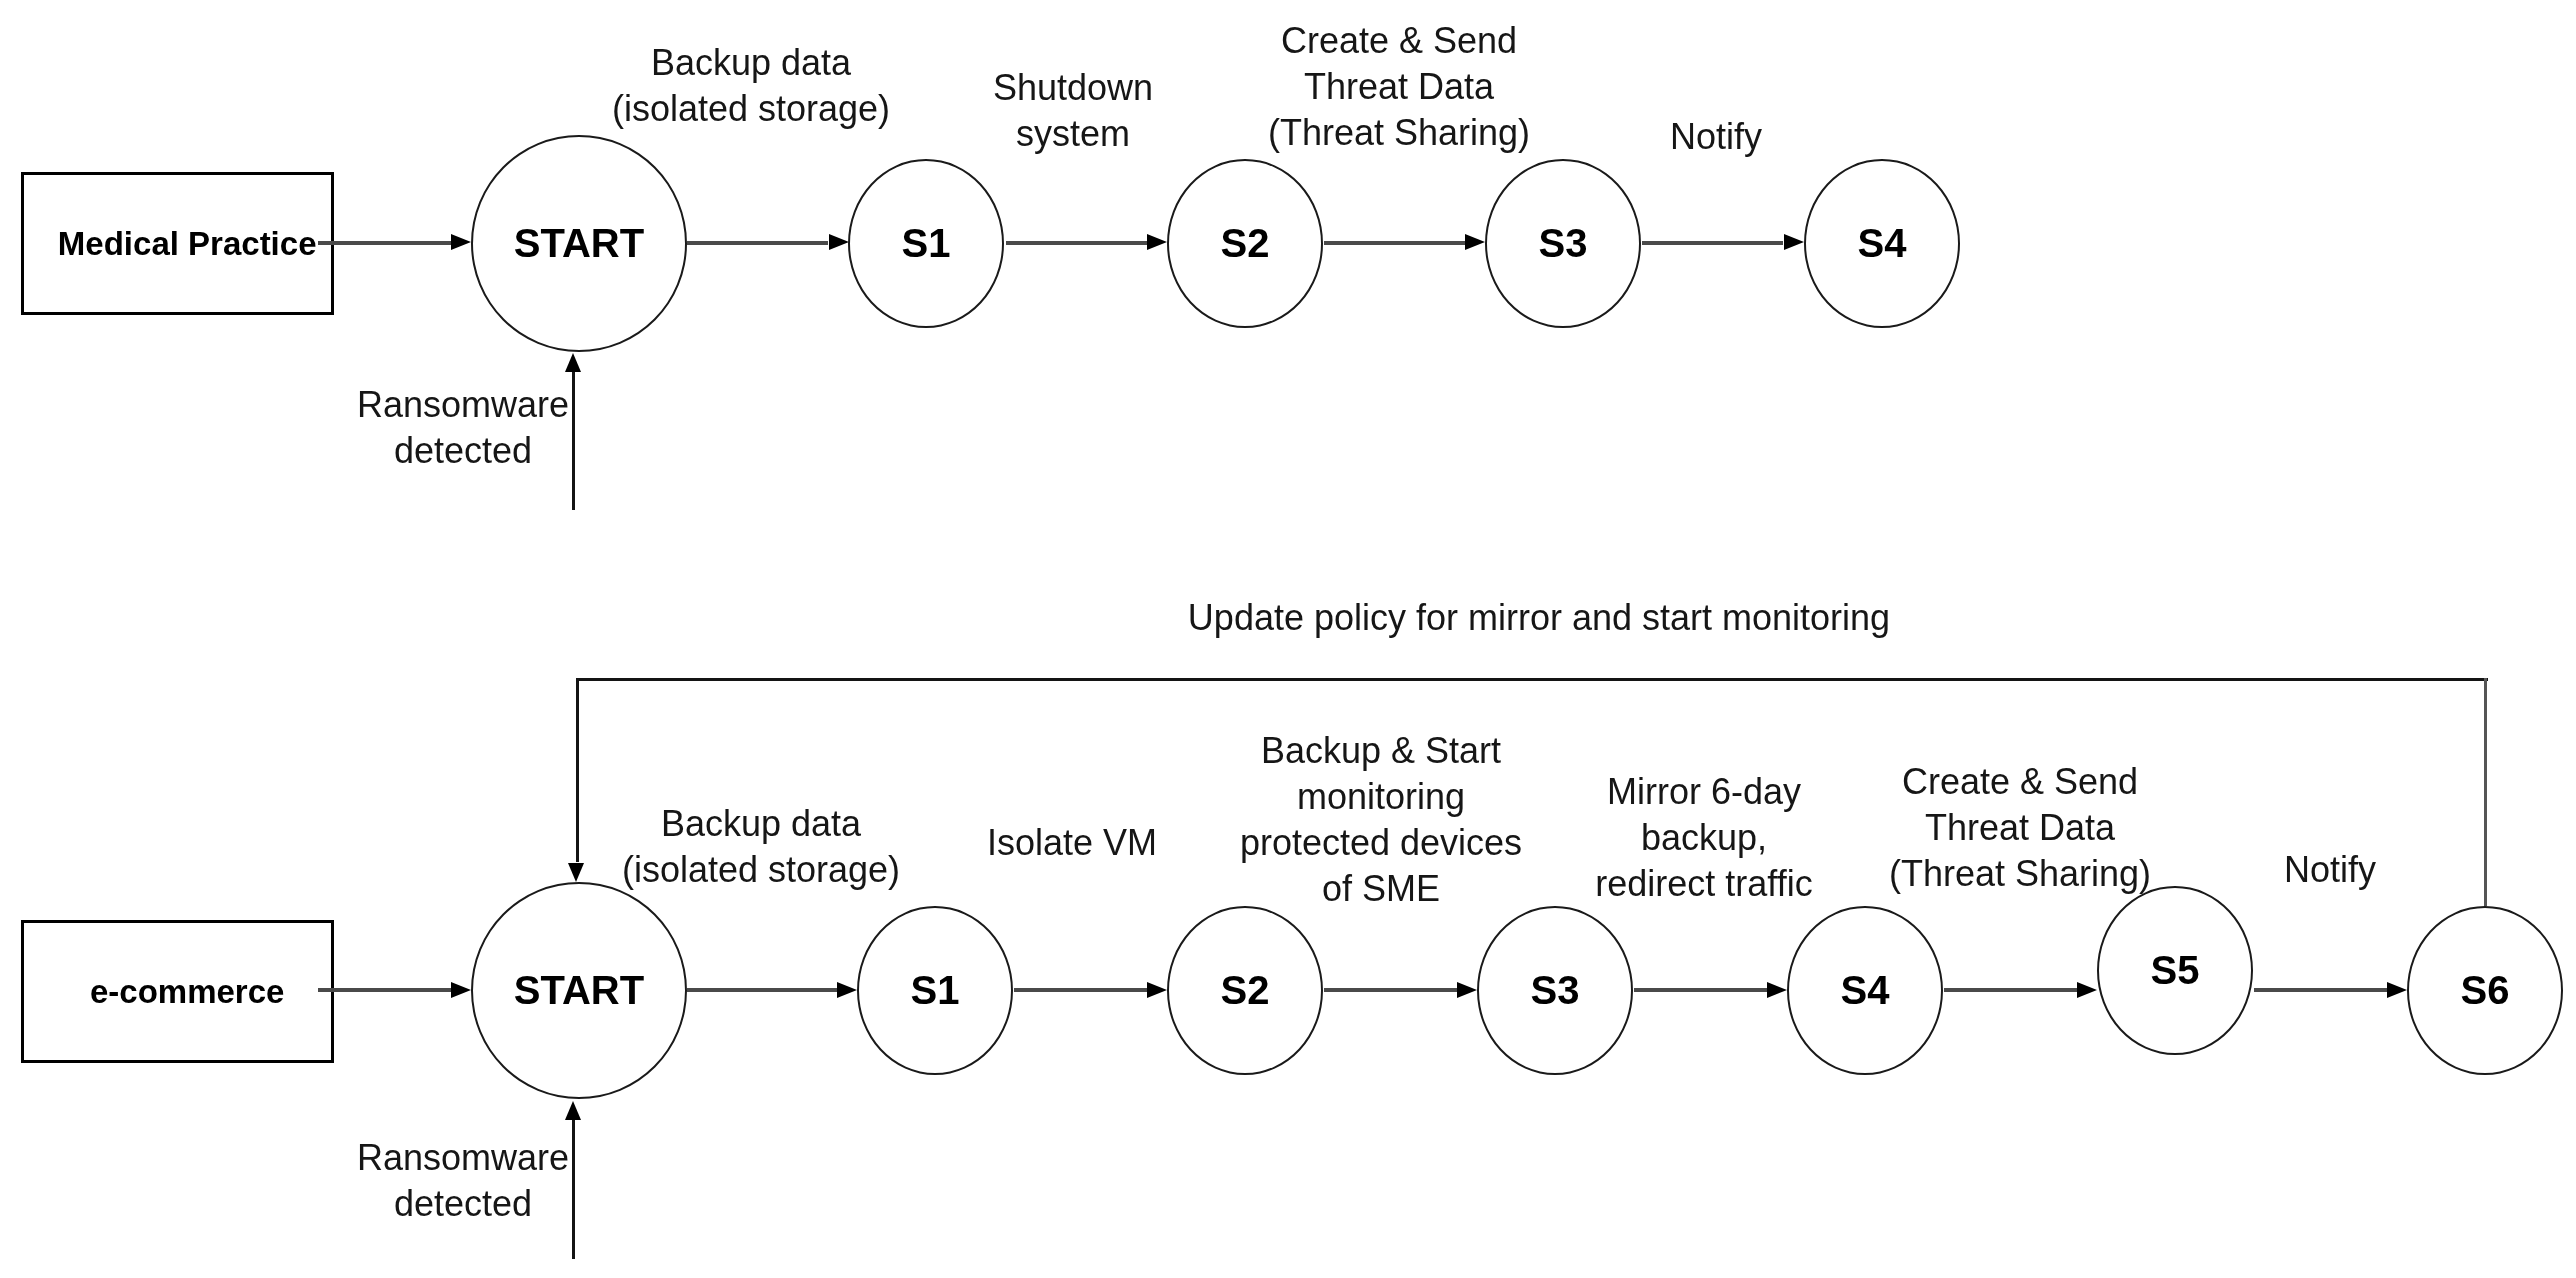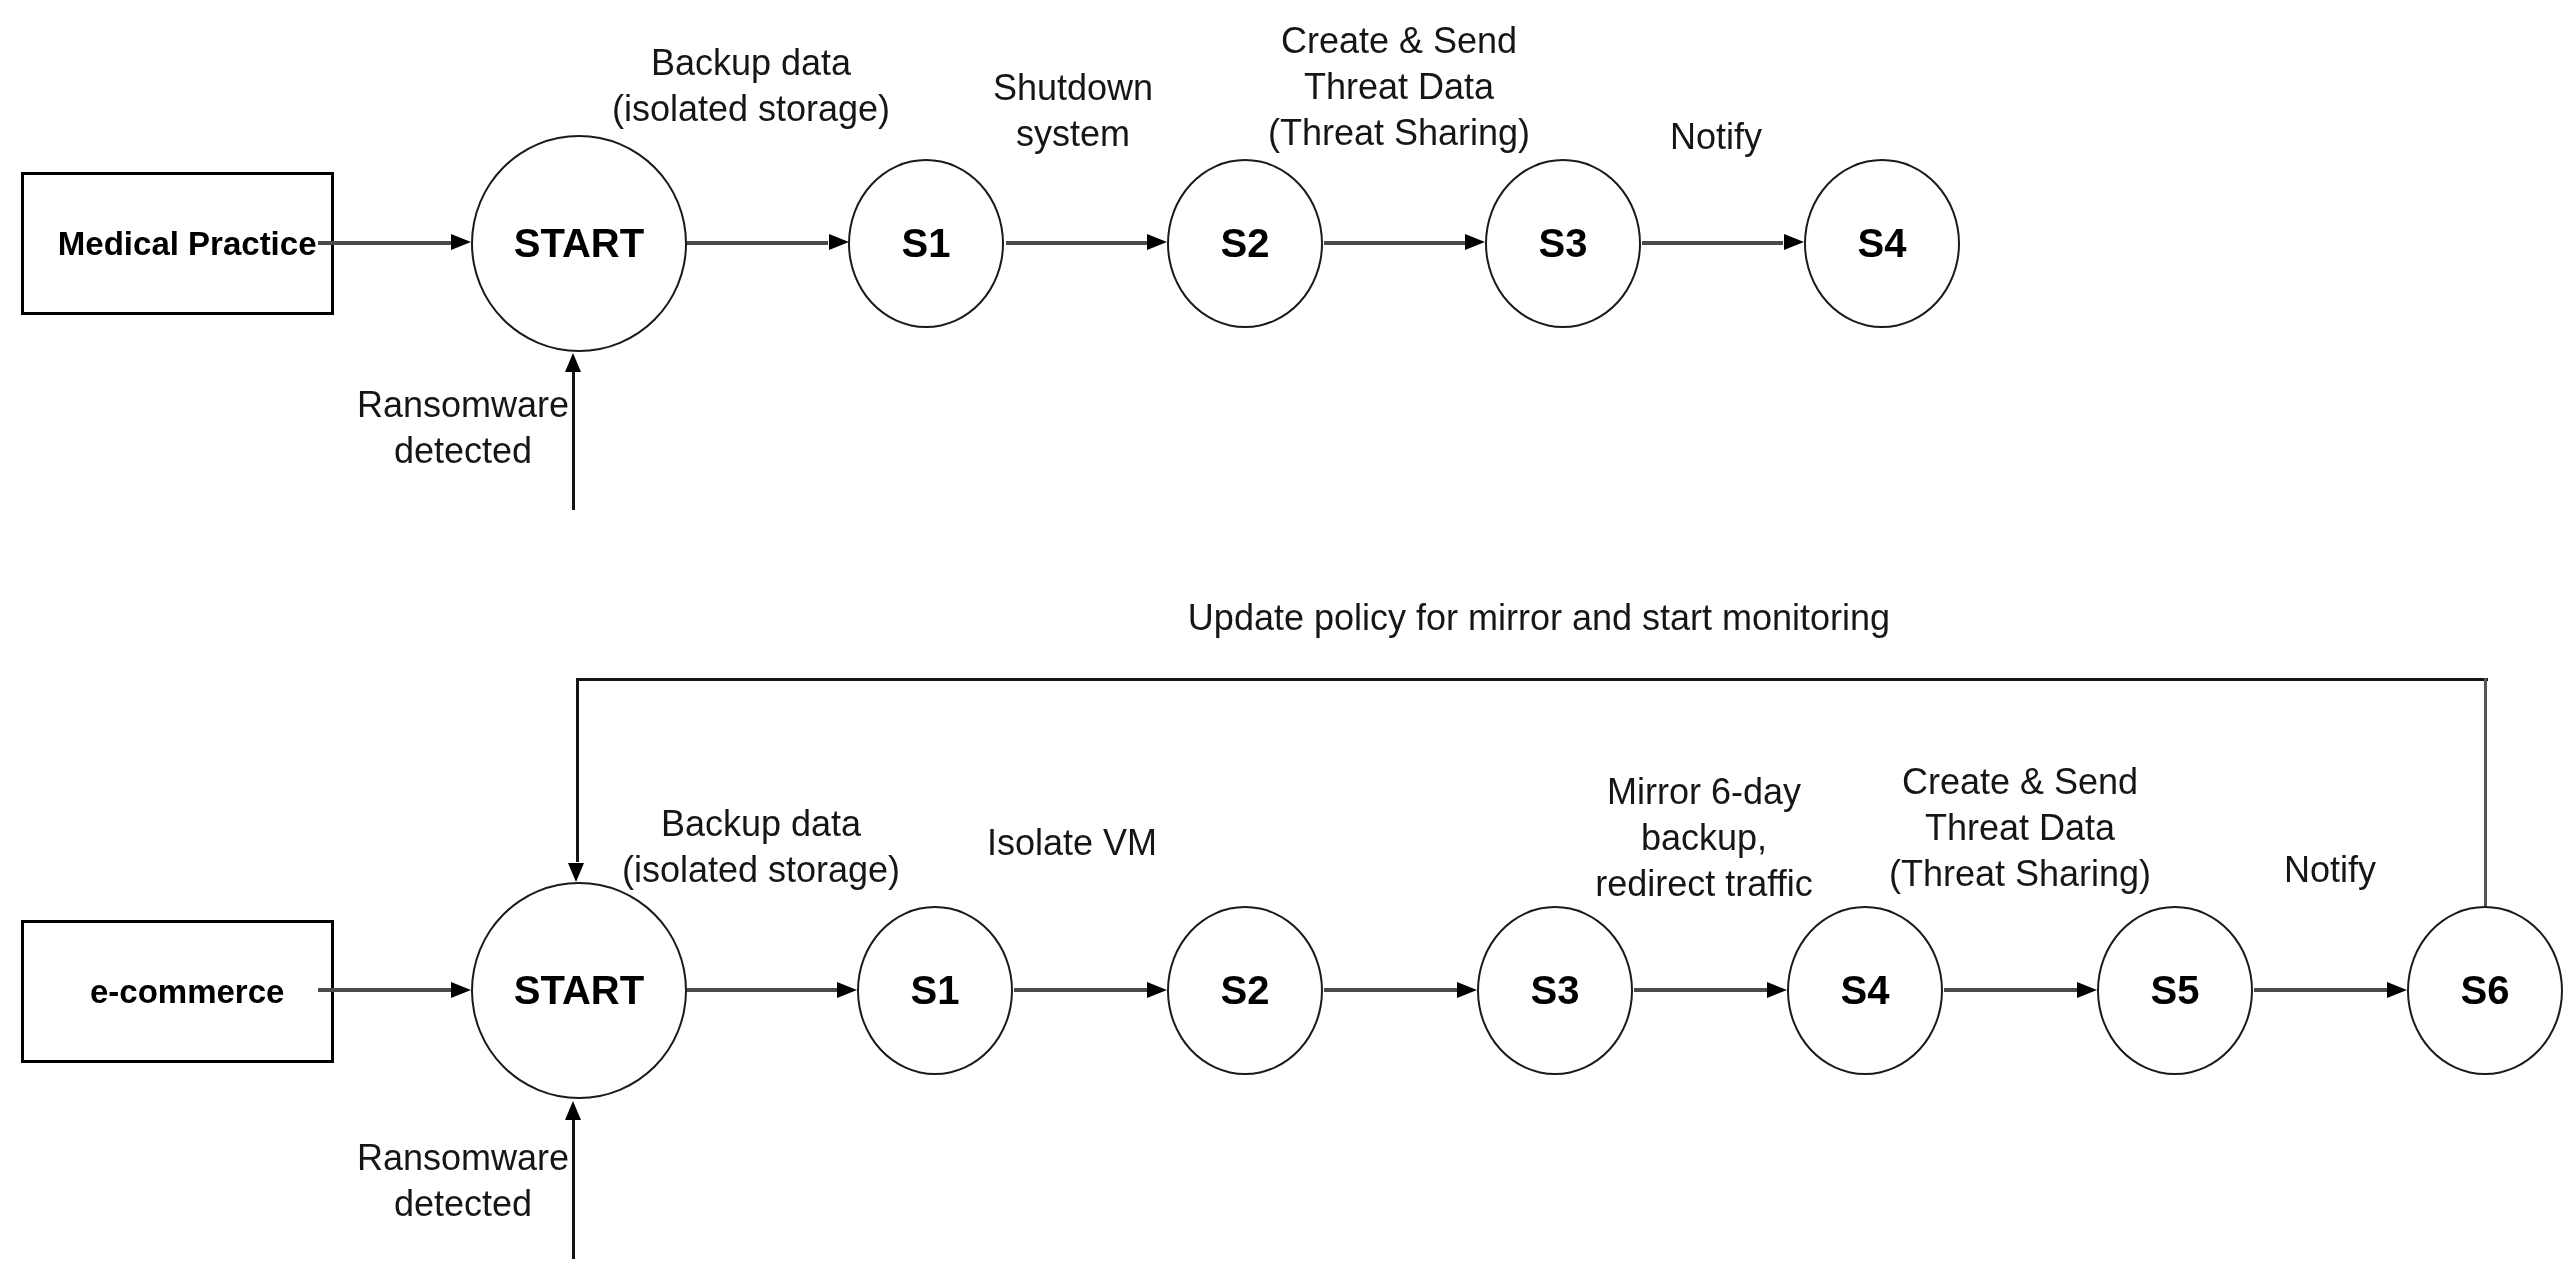--- a/index.html
+++ b/index.html
@@ -169,33 +169,37 @@
   </div>
 
   <div class="hline" style="left:1634px; top:988px; width:133px;"></div>
   <div class="arrow-r" style="left:1767px; top:982px;"></div>
   <div class="circle s-circle" style="left:1787px; top:906px;">
     <span>S4</span>
   </div>
 
   <div class="hline" style="left:1944px; top:988px; width:133px;"></div>
   <div class="arrow-r" style="left:2077px; top:982px;"></div>
-  <div class="circle s-circle" style="left:2097px; top:906px;">
+  <div class="circle s-circle" style="left:2097px; top:886px;">
     <span>S5</span>
   </div>
 
   <div class="hline" style="left:2254px; top:988px; width:133px;"></div>
   <div class="arrow-r" style="left:2387px; top:982px;"></div>
   <div class="circle s-circle" style="left:2407px; top:906px;">
     <span>S6</span>
   </div>
 
   <div class="tlabel" style="left:761px; top:801px;">Backup data
 (isolated storage)</div>
   <div class="tlabel" style="left:1072px; top:820px;">Isolate VM</div>
+  <div class="tlabel" style="left:1381px; top:728px;">Backup &amp; Start
+monitoring
+protected devices
+of SME</div>
   <div class="tlabel" style="left:1704px; top:769px;">Mirror 6-day
 backup,
 redirect traffic</div>
   <div class="tlabel" style="left:2020px; top:759px;">Create &amp; Send
 Threat Data
 (Threat Sharing)</div>
   <div class="tlabel" style="left:2330px; top:847px;">Notify</div>
 
   <div class="tlabel" style="left:463px; top:1135px;">Ransomware
 detected</div>

